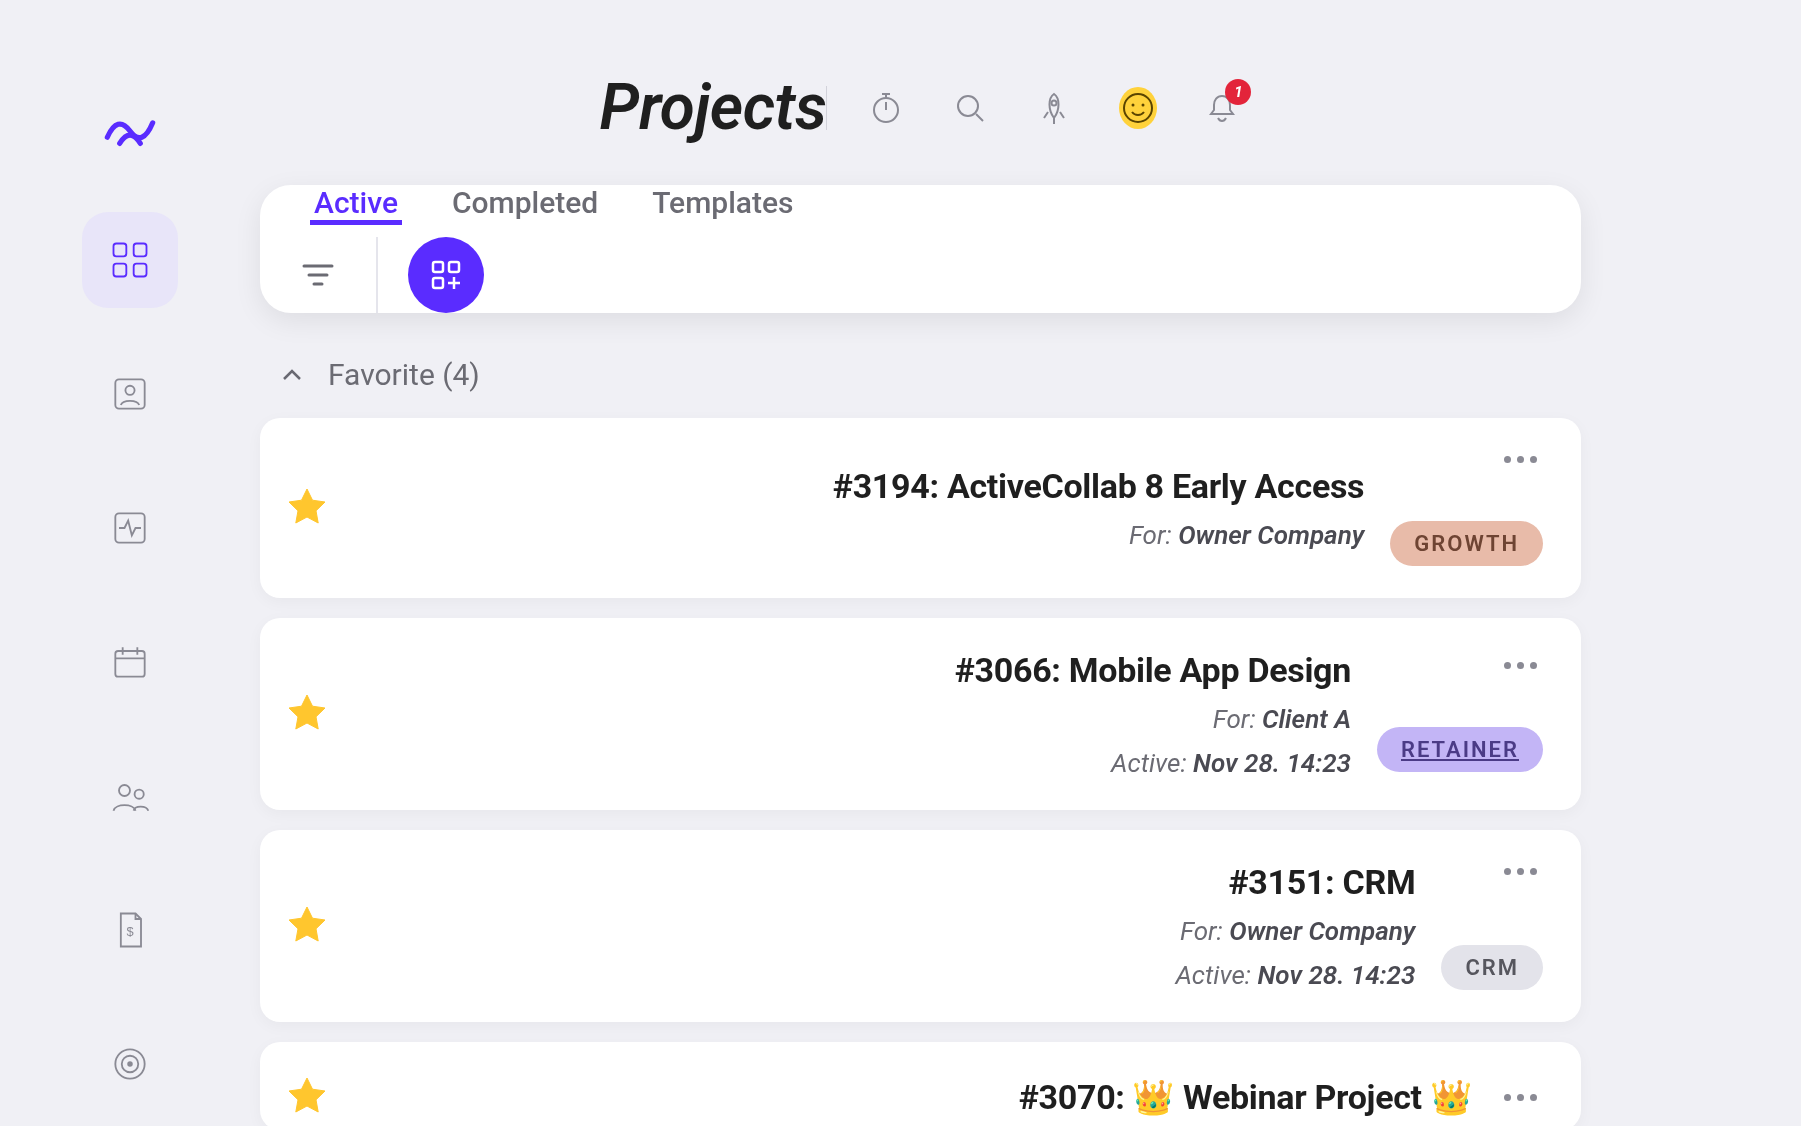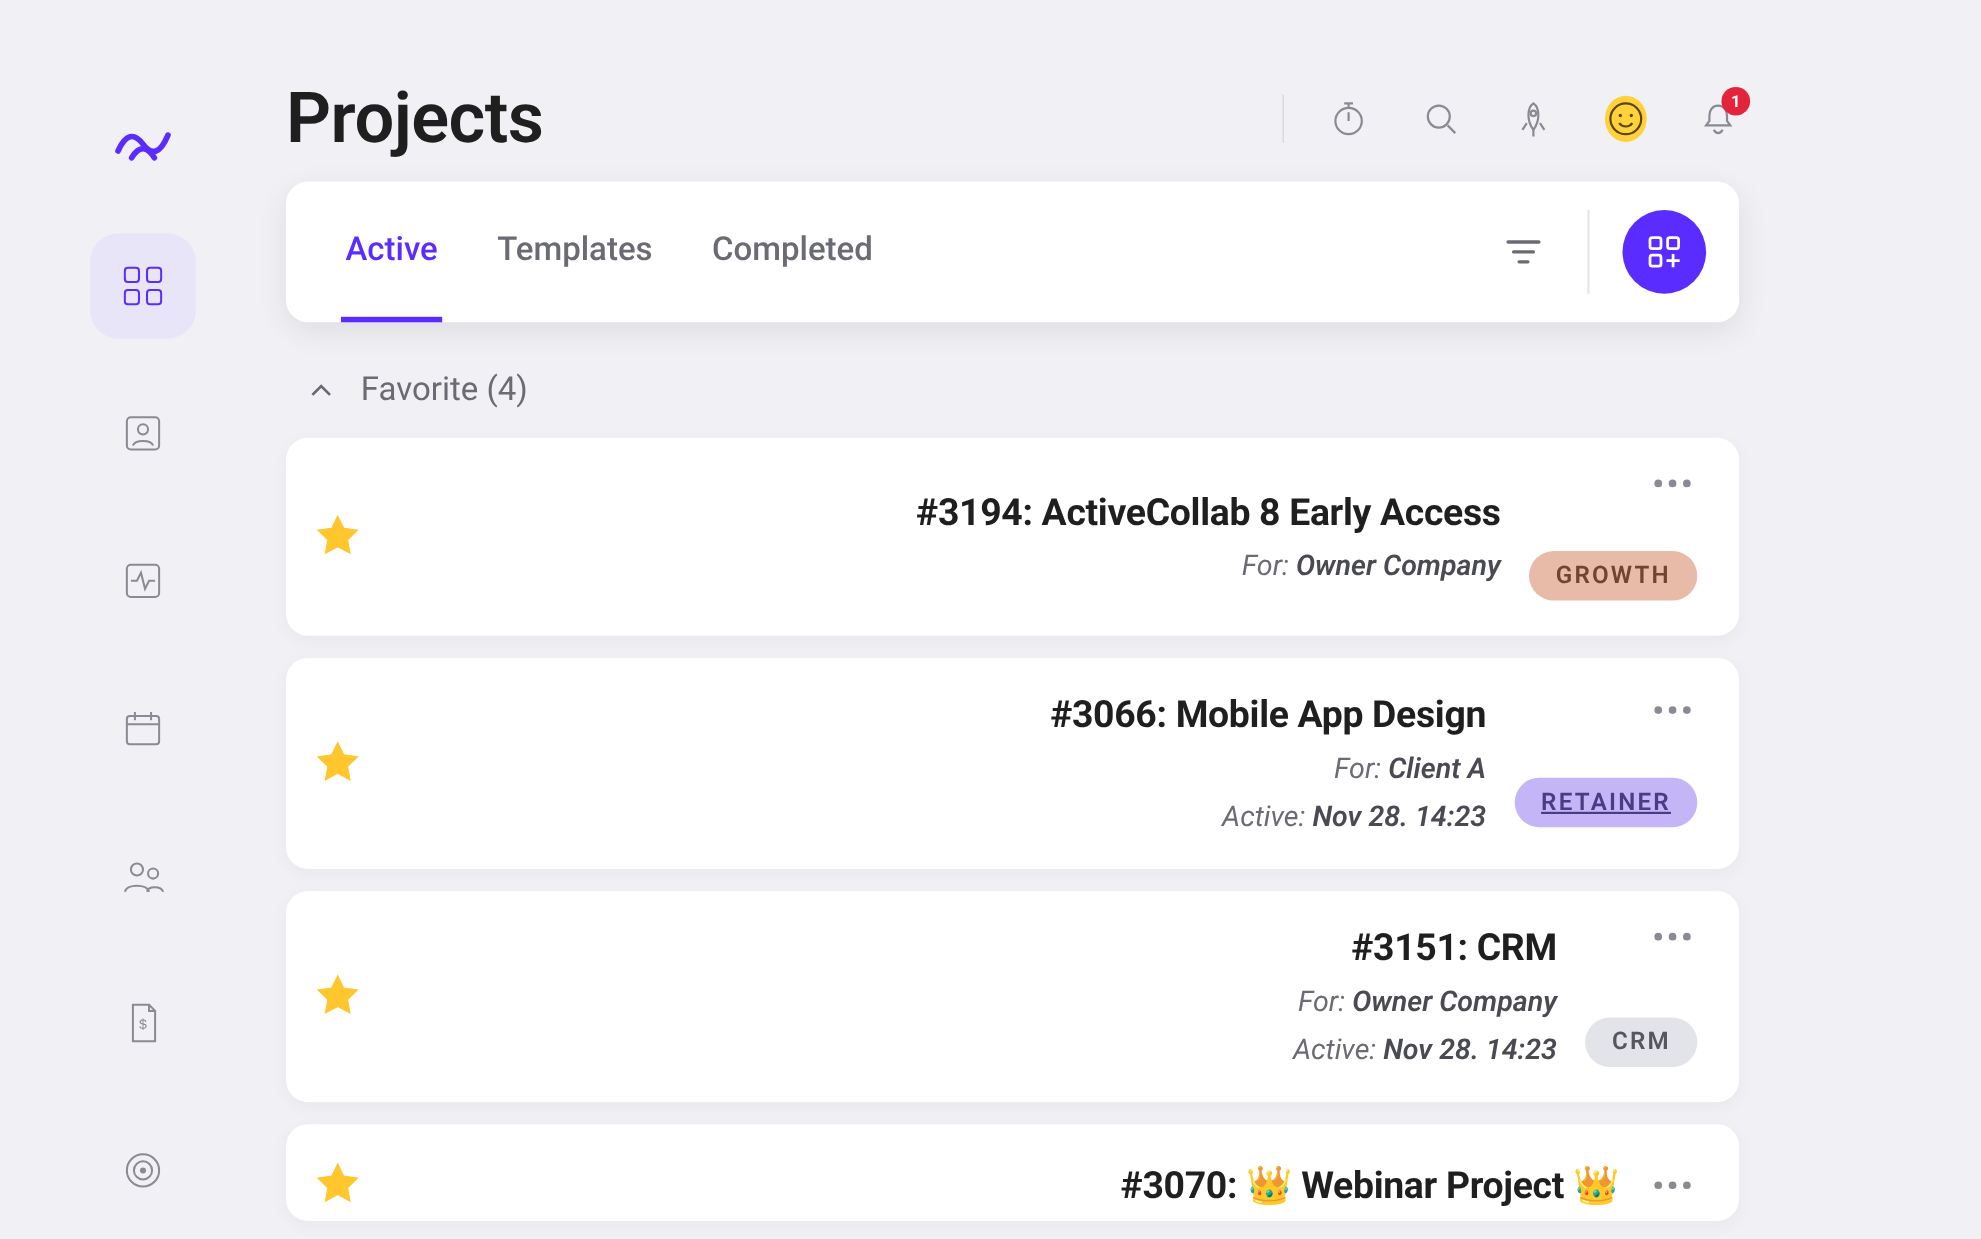--- a/index.html
+++ b/index.html
@@ -49,44 +49,45 @@
     width:96px;height:96px;border-radius:26px;
     display:flex;align-items:center;justify-content:center;
     border:none;background:transparent;padding:0;cursor:pointer;
   }
   .navbtn.active{background:#E8E5F9;}
   .navbtn svg{width:44px;height:44px;stroke:#8a8a94;stroke-width:2;fill:none;}
   .navbtn.active svg{stroke:var(--purple);fill:none;}
 
   
   .main{flex:1;padding:70px 220px 0 0;position:relative;}
-  .topbar{display:flex;align-items:center;justify-content:space-between;margin-bottom:20px;}
+  .topbar{display:flex;align-items:center;justify-content:center;margin-bottom:40px;font-style:italic;}
   .title{font-size:64px;font-weight:600;letter-spacing:-0.5px;}
   .topicons{display:flex;align-items:center;gap:46px;}
   .topicon{width:38px;height:38px;display:flex;align-items:center;justify-content:center;position:relative;cursor:pointer;}
   .topicon svg{width:36px;height:36px;stroke:#8a8a94;stroke-width:2;fill:none;}
   .vdiv{width:1px;height:44px;background:#d2d2da;margin-right:-6px;}
   .smiley{width:42px;height:42px;border-radius:50%;background:#FFD23B;display:flex;align-items:center;justify-content:center;}
   .smiley svg{stroke:#5a4400;}
   .bell-wrap{position:relative;}
   .badge-dot{
     position:absolute;top:-10px;right:-10px;
     background:var(--red);color:#fff;border-radius:50%;
     width:26px;height:26px;display:flex;align-items:center;justify-content:center;
     font-size:15px;font-weight:700;
   }
 
   
   .tabs-card{
-    background:var(--card);border-radius:20px;
+    background:var(--card);border-radius:31px;
     box-shadow:0 8px 28px rgba(0,0,0,0.08);
     height:128px;
     display:flex;align-items:stretch;justify-content:space-between;
     padding:0 30px;
     margin-bottom:44px;
+    flex-direction:column;
   }
   .tabs{display:flex;align-items:stretch;gap:46px;padding-left:20px;}
   .tab{
     display:flex;align-items:center;font-size:30px;font-weight:500;color:var(--muted);
     border-bottom:5px solid transparent;padding:0 4px;cursor:pointer;
   }
   .tab.active{color:var(--purple);border-bottom-color:var(--purple);}
   .tab-actions{display:flex;align-items:center;gap:30px;}
   .filter-btn{display:flex;align-items:center;justify-content:center;width:56px;height:56px;cursor:pointer;}
   .filter-btn svg{width:36px;height:30px;stroke:#6b6b73;stroke-width:3;stroke-linecap:round;}
@@ -236,22 +237,22 @@
               <path d="M14 28c1 2 3 3 4 3s3-1 4-3"></path>
             </svg>
           <div class="badge-dot">1</div>
         </div>
       </div>
     </div>
 
     <div class="tabs-card">
       <div class="tabs">
         <div class="tab active">Active</div>
+        <div class="tab">Completed</div>
         <div class="tab">Templates</div>
-        <div class="tab">Completed</div>
       </div>
       <div class="tab-actions">
         <div class="filter-btn">
           <svg viewBox="0 0 36 30">
               <line x1="4" y1="6" x2="32" y2="6"></line>
               <line x1="9" y1="15" x2="27" y2="15"></line>
               <line x1="14" y1="24" x2="22" y2="24"></line>
             </svg>
         </div>
         <div class="vdiv2"></div>

